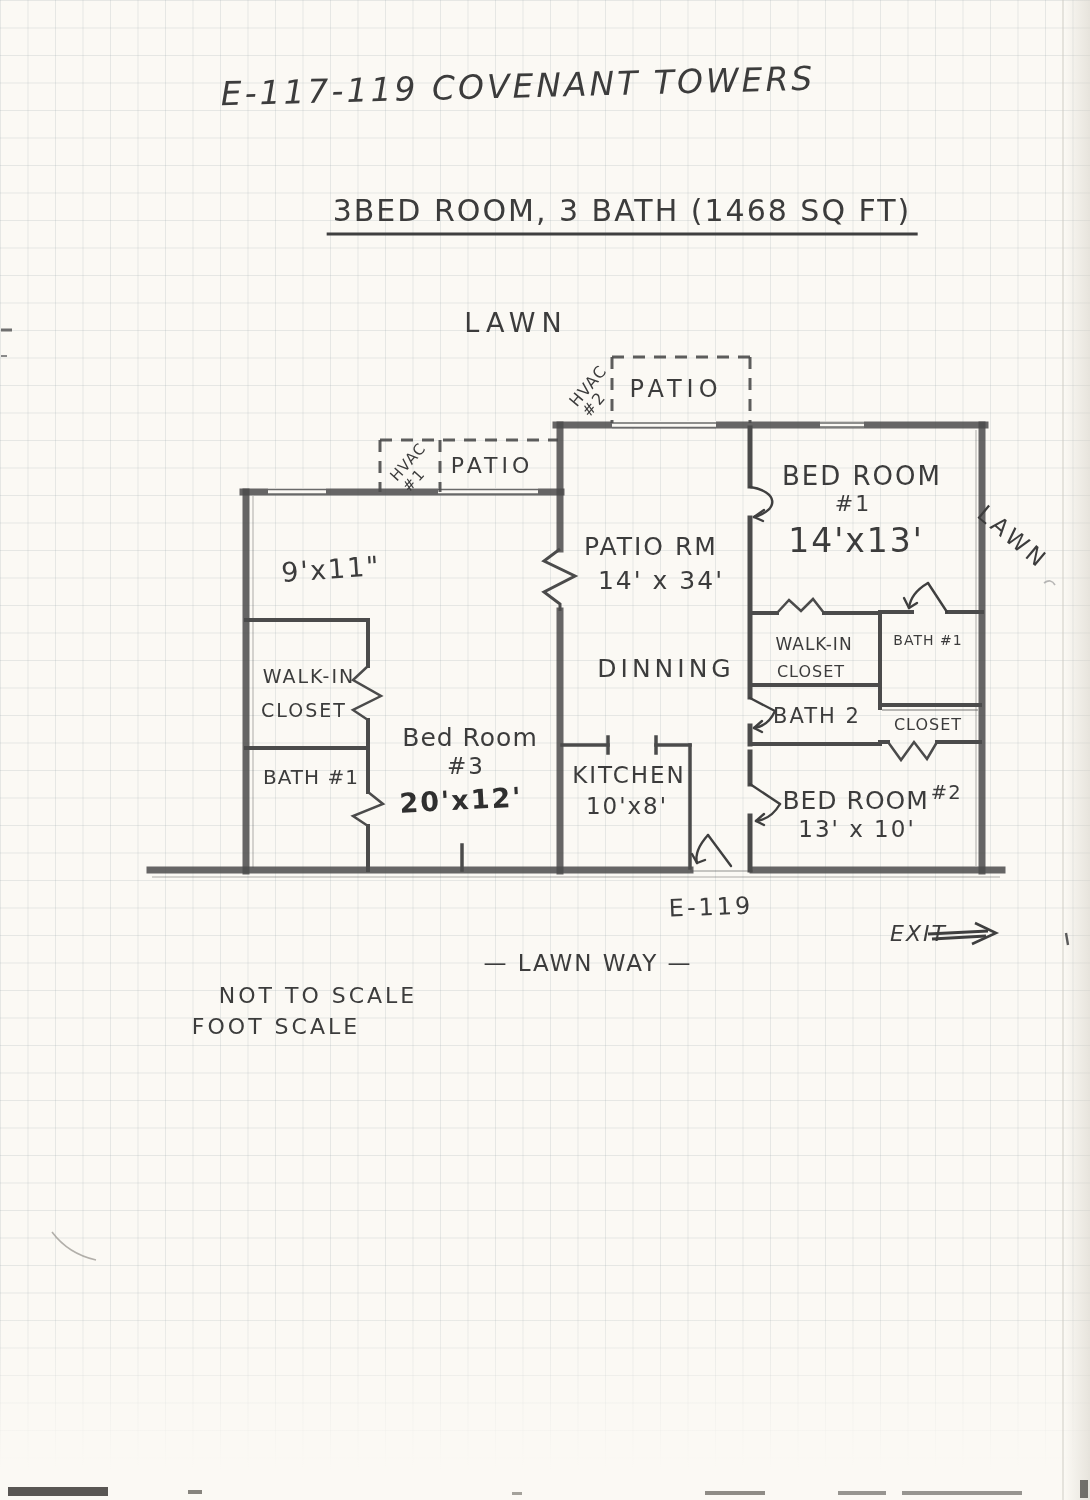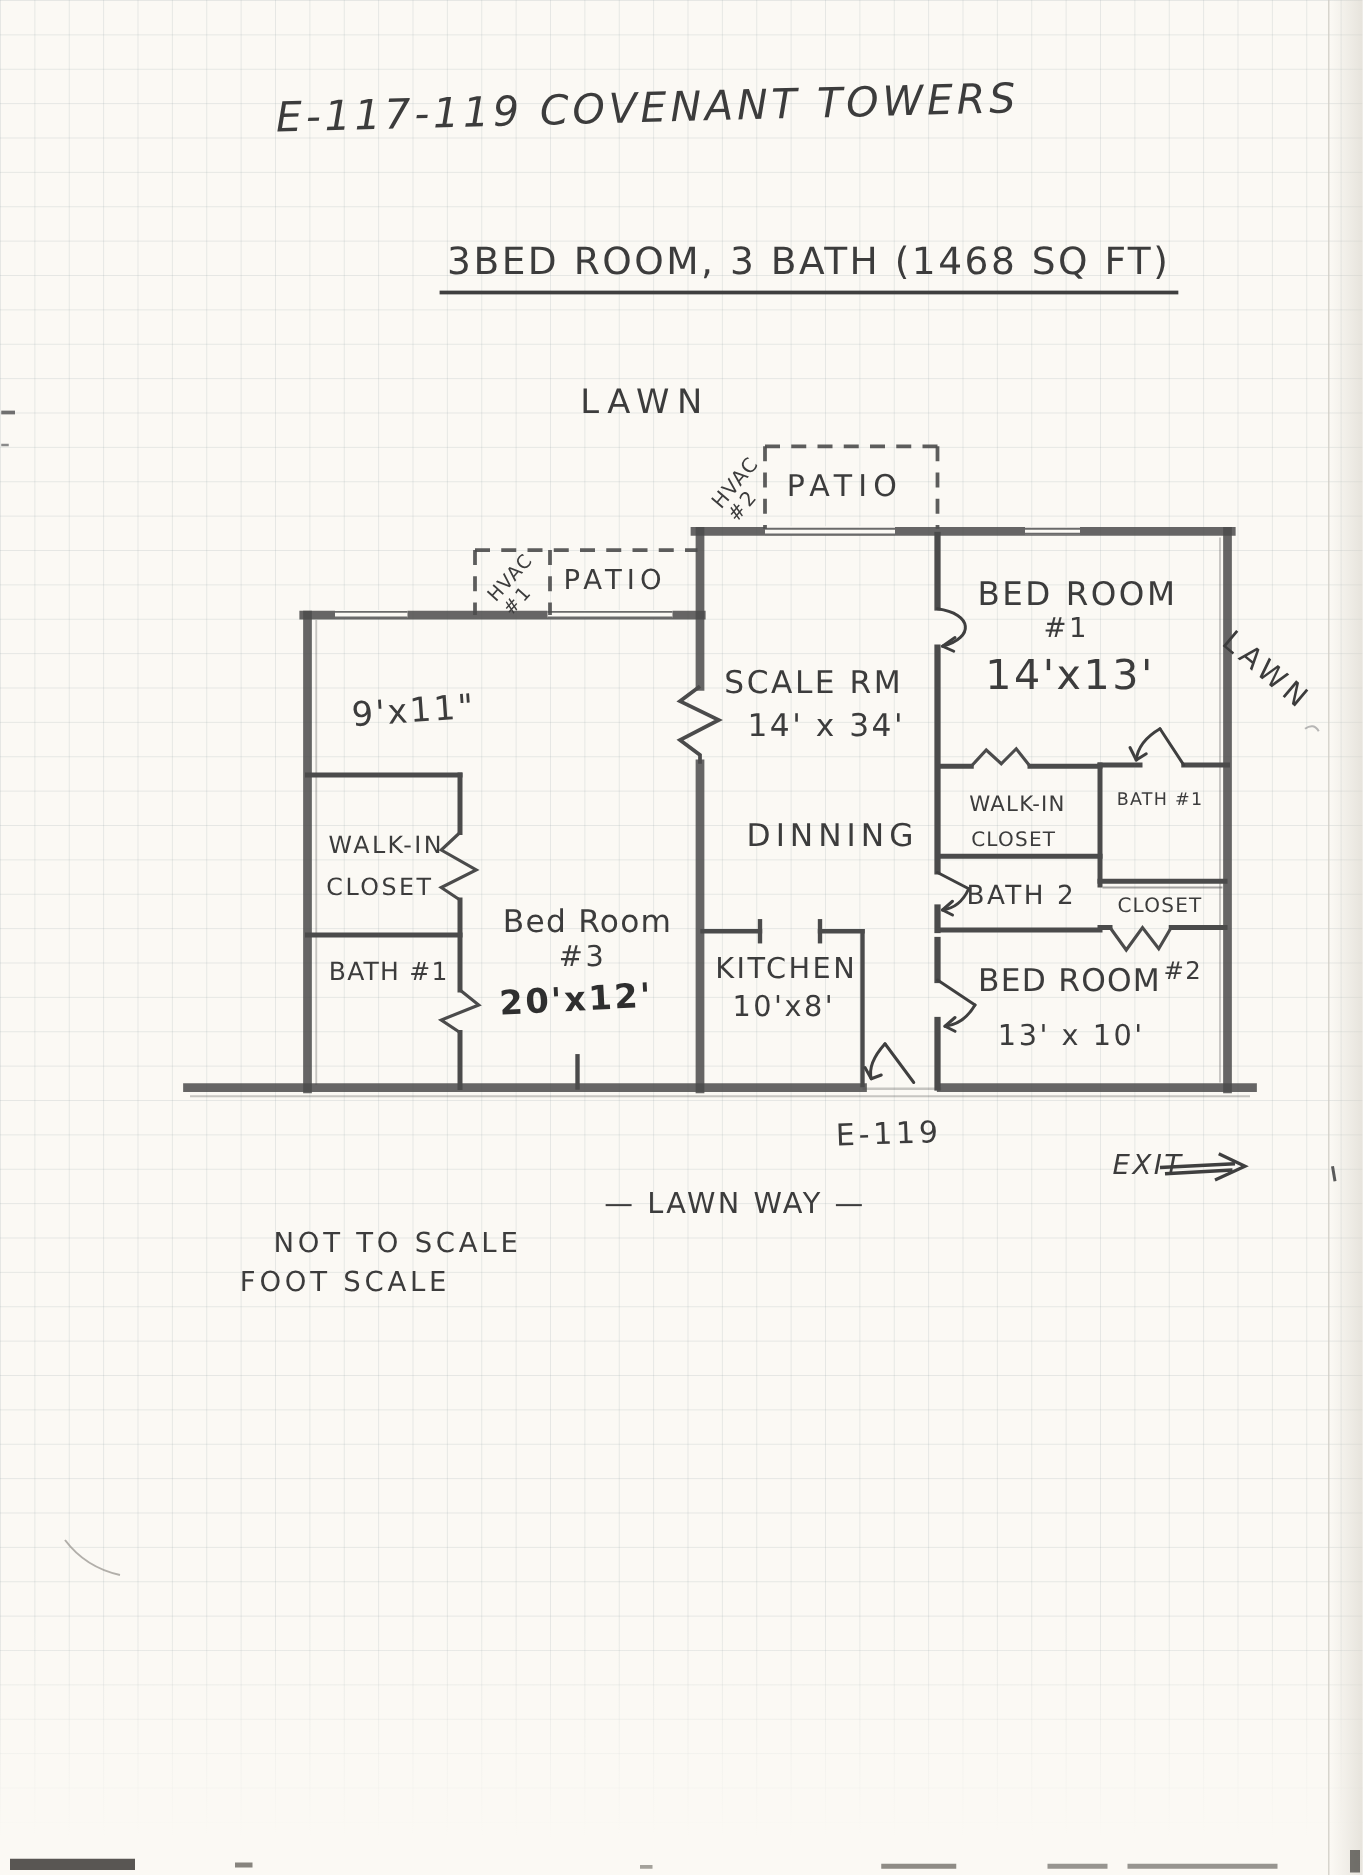--- a/index.html
+++ b/index.html
@@ -11,21 +11,21 @@
       linear-gradient(to bottom, rgba(145,160,165,0.20) 1px, transparent 1px);
     background-size:27.5px 27.5px;
     font-family:"DejaVu Sans", sans-serif;
     color:#3e3e3e;
   }
   
   #grid-fade{position:absolute;left:0;top:1300px;width:100%;height:200px;
     background:linear-gradient(to bottom, rgba(251,249,244,0), #fbf9f4 85%);}
   .lbl{position:absolute;transform:translate(-50%,-50%);white-space:nowrap;
        color:#3c3c3c;letter-spacing:2px;}
-  .underline{border-bottom:3px solid #3f3f3f;padding:0 6px 5px 6px;margin-left:25px;}
+  .underline{border-bottom:3px solid #3f3f3f;padding:0 6px 5px 6px;}
   .sup{font-size:0.78em;vertical-align:super;margin-left:2px;}
   .bold{font-weight:bold;color:#2f2f2f;}
   svg{position:absolute;left:0;top:0;}
   .edge-strip-right{position:absolute;right:0;top:0;width:26px;height:100%;
     background:linear-gradient(to right, rgba(220,216,208,0), rgba(214,210,201,0.55));}
 </style>
 </head>
 <body>
 
 <div id="page">
@@ -185,21 +185,21 @@
   <div class="lbl" style="left:414px;top:480px;font-size:15px;transform:translate(-50%,-50%) rotate(-48deg);">#1</div>
 
   <div class="lbl" style="left:862px;top:476px;font-size:26px;letter-spacing:2px;">BED ROOM</div>
   <div class="lbl" style="left:853px;top:503px;font-size:22px;">#1</div>
   <div class="lbl" style="left:856px;top:540px;font-size:33px;">14'x13'</div>
 
   <div class="lbl" style="left:1013px;top:537px;font-size:23px;letter-spacing:4px;transform:translate(-50%,-50%) rotate(40deg);">LAWN</div>
 
   <div class="lbl" style="left:331px;top:569px;font-size:27px;transform:translate(-50%,-50%) rotate(-4deg);">9'x11"</div>
 
-  <div class="lbl" style="left:651px;top:546px;font-size:25px;">SCALE RM</div>
+  <div class="lbl" style="left:651px;top:546px;font-size:25px;">PATIO RM</div>
   <div class="lbl" style="left:661px;top:580px;font-size:25px;">14' x 34'</div>
 
   <div class="lbl" style="left:666px;top:668px;font-size:25px;letter-spacing:4px;">DINNING</div>
 
   <div class="lbl" style="left:309px;top:676px;font-size:19px;">WALK-IN</div>
   <div class="lbl" style="left:304px;top:710px;font-size:19px;">CLOSET</div>
 
   <div class="lbl" style="left:311px;top:777px;font-size:20px;letter-spacing:1px;">BATH #1</div>
 
   <div class="lbl" style="left:470px;top:737px;font-size:25px;letter-spacing:1px;">Bed Room</div>
@@ -209,21 +209,21 @@
   <div class="lbl" style="left:629px;top:775px;font-size:23px;">KITCHEN</div>
   <div class="lbl" style="left:627px;top:806px;font-size:23px;">10'x8'</div>
 
   <div class="lbl" style="left:814px;top:644px;font-size:17px;letter-spacing:1px;">WALK-IN</div>
   <div class="lbl" style="left:811px;top:671px;font-size:16px;letter-spacing:1px;">CLOSET</div>
 
   <div class="lbl" style="left:928px;top:640px;font-size:14px;letter-spacing:1px;">BATH #1</div>
   <div class="lbl" style="left:817px;top:716px;font-size:21px;letter-spacing:2px;">BATH 2</div>
   <div class="lbl" style="left:928px;top:724px;font-size:16px;letter-spacing:1px;">CLOSET</div>
 
-  <div class="lbl" style="left:872px;top:782px;font-size:25px;letter-spacing:1px;">
+  <div class="lbl" style="left:872px;top:798px;font-size:25px;letter-spacing:1px;">
     <span>BED ROOM</span><span class="sup">#2</span>
   </div>
   <div class="lbl" style="left:857px;top:829px;font-size:23px;">13' x 10'</div>
 
   <div class="lbl" style="left:711px;top:907px;font-size:24px;letter-spacing:3px;transform:translate(-50%,-50%) rotate(-2deg);">E-119</div>
 
   <div class="lbl" style="left:890px;top:933px;font-size:22px;letter-spacing:2px;transform:translate(0,-50%);font-style:italic;">EXIT</div>
 
   <div class="lbl" style="left:588px;top:963px;font-size:23px;letter-spacing:2px;">— LAWN WAY —</div>
 

